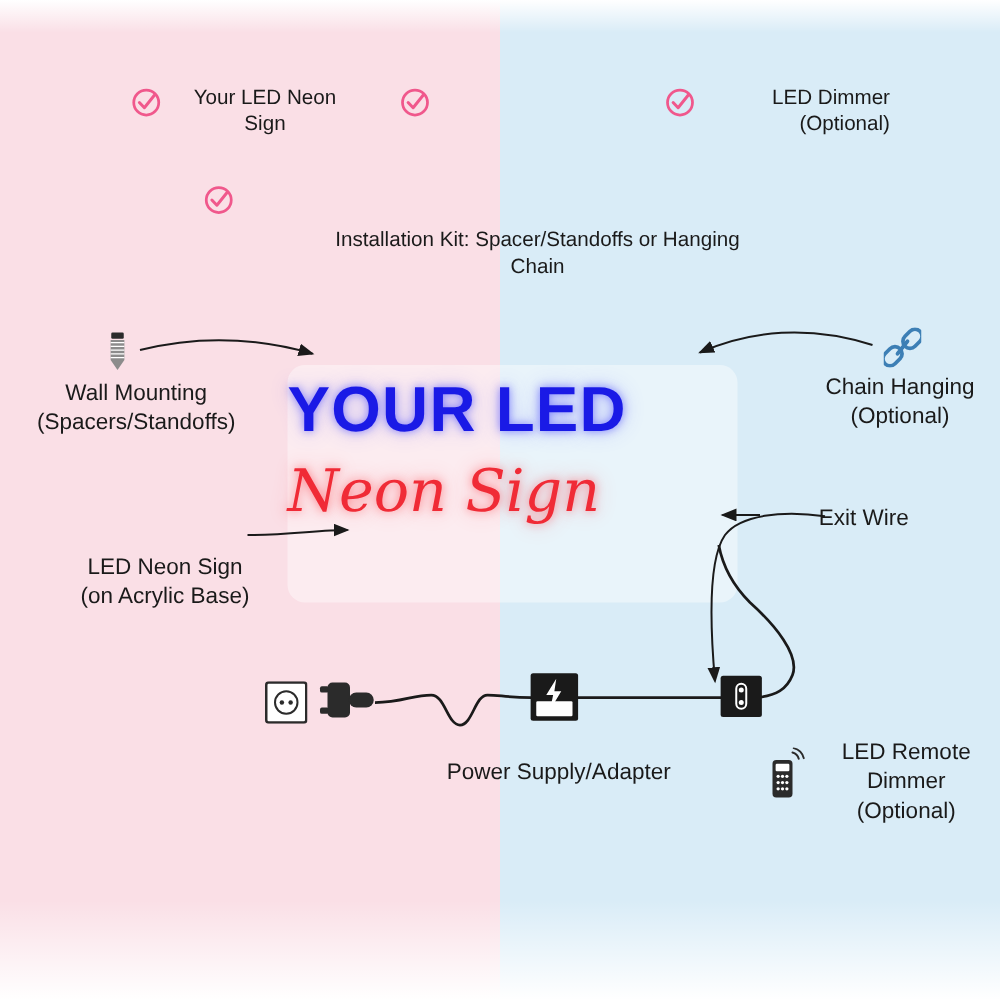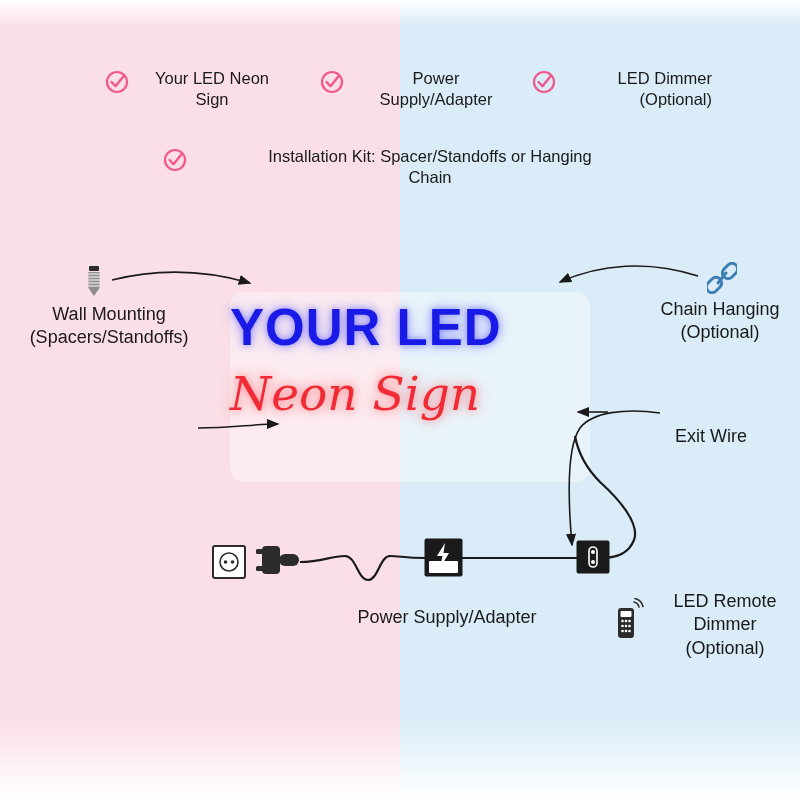--- a/index.html
+++ b/index.html
@@ -148,22 +148,20 @@
   </div>
 
   <div class="check-row" style="left:320px; top:68px;">
     <div class="check-item">
       <span class="check-icon">
         <svg width="24" height="24" viewBox="0 0 24 24">
           <circle cx="12" cy="12" r="10" fill="none" stroke="#f0588c" stroke-width="2.2"></circle>
           <path d="M6.5 12 L10.5 16.2 L18.5 6.2" fill="none" stroke="#f0588c" stroke-width="2.4" stroke-linecap="round" stroke-linejoin="round"></path>
         </svg>
       </span>
-      <span class="check-label" style="width:168px;">Power
-Supply/Adapter</span>
     </div>
   </div>
 
   <div class="check-row" style="left:532px; top:68px;">
     <div class="check-item">
       <span class="check-icon">
         <svg width="24" height="24" viewBox="0 0 24 24">
           <circle cx="12" cy="12" r="10" fill="none" stroke="#f0588c" stroke-width="2.2"></circle>
           <path d="M6.5 12 L10.5 16.2 L18.5 6.2" fill="none" stroke="#f0588c" stroke-width="2.4" stroke-linecap="round" stroke-linejoin="round"></path>
         </svg>
@@ -174,21 +172,21 @@
   </div>
 
   <div class="check-row" style="left:163px; top:146px;">
     <div class="check-item">
       <span class="check-icon">
         <svg width="24" height="24" viewBox="0 0 24 24">
           <circle cx="12" cy="12" r="10" fill="none" stroke="#f0588c" stroke-width="2.2"></circle>
           <path d="M6.5 12 L10.5 16.2 L18.5 6.2" fill="none" stroke="#f0588c" stroke-width="2.4" stroke-linecap="round" stroke-linejoin="round"></path>
         </svg>
       </span>
-      <span class="check-label" style="width:470px;">Installation Kit: Spacer/Standoffs or Hanging
+      <span class="check-label" style="width:470px;margin-top:36px;">Installation Kit: Spacer/Standoffs or Hanging
 Chain</span>
     </div>
   </div>
 
   <div class="neon-wrap">
     <div class="acrylic"></div>
     <div class="neon-top">YOUR LED</div>
     <div class="neon-bottom">Neon Sign</div>
   </div>
 
@@ -296,22 +294,24 @@
       <circle cx="15.5" cy="33" r="1.3" fill="#ffffff"></circle>
     </svg>
   </div>
 
   <div class="anno" style="left:14px; top:303px; width:190px;">Wall Mounting
 (Spacers/Standoffs)</div>
 
   <div class="anno" style="left:650px; top:298px; width:140px;">Chain Hanging
 (Optional)</div>
 
-
-  <div class="anno" style="left:655px; top:425px; width:92px; text-align:right;">Exit Wire</div>
+  <div class="anno" style="left:62px; top:442px; width:140px;">LED Neon Sign
+(on Acrylic Base)</div>
+
+  <div class="anno" style="left:655px; top:403px; width:92px; text-align:left;">Exit Wire</div>
 
   <div class="anno" style="left:352px; top:606px; width:190px;">Power Supply/Adapter</div>
 
   <div class="anno" style="left:640px; top:590px; width:170px;">LED Remote
 Dimmer
 (Optional)</div>
 
 </div>
 
 </body></html>

